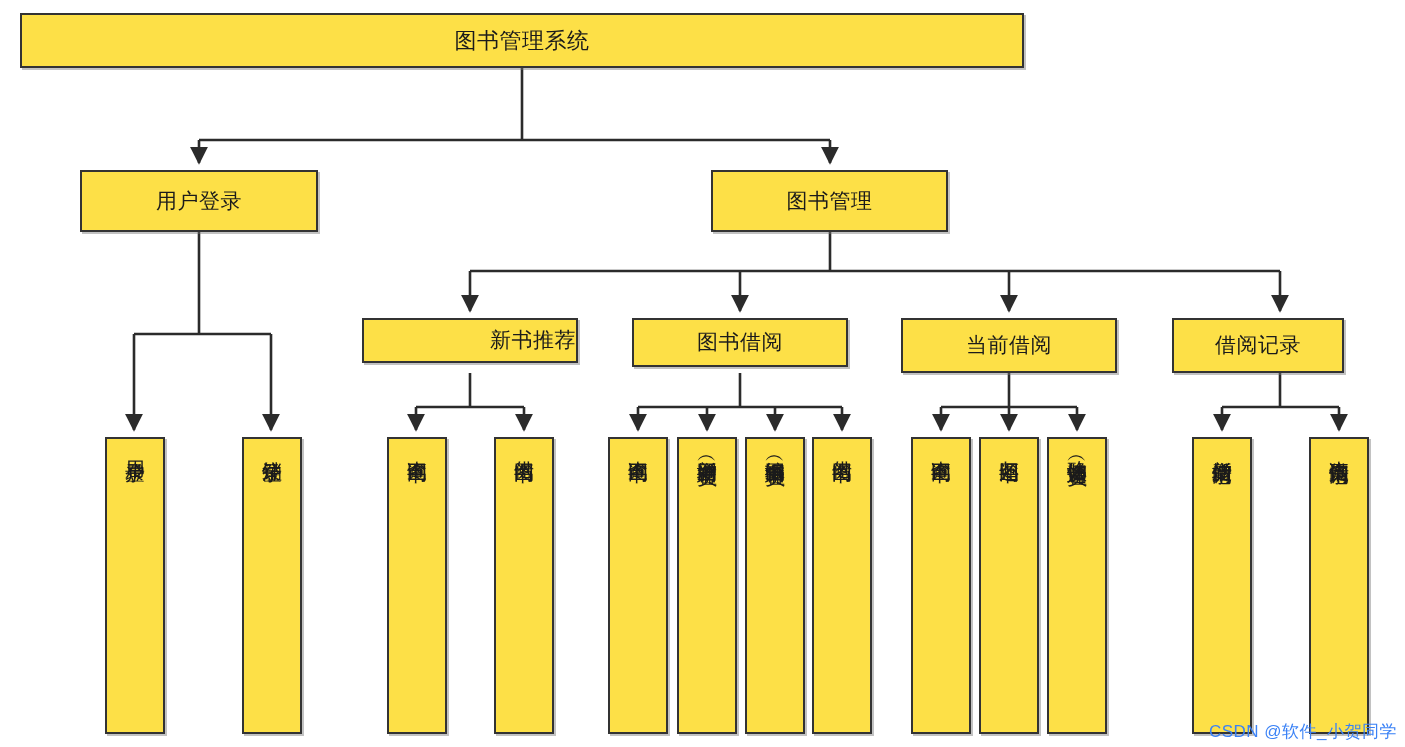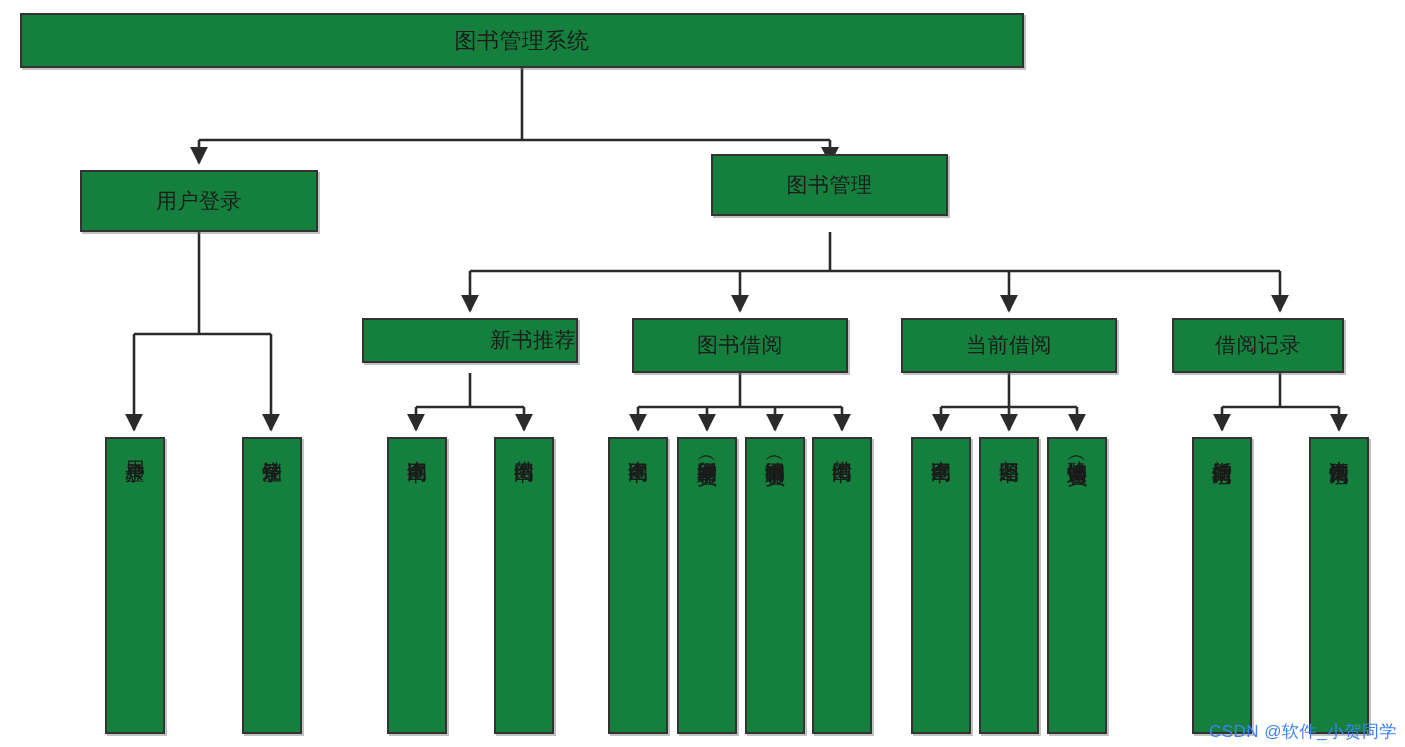--- a/index.html
+++ b/index.html
@@ -23,21 +23,21 @@
   svg.wires {
     position: absolute;
     left: 0;
     top: 0;
     width: 1405px;
     height: 747px;
   }
   .node {
     position: absolute;
     box-sizing: border-box;
-    background: #15803d;
+    background: #fde047;
     border: 2px solid #333333;
     box-shadow: 2px 2px 0 rgba(120,120,120,0.45);
     display: flex;
     align-items: center;
     justify-content: center;
     z-index: 2;
   }
   .node-label {
     color: #1b1b1b;
     font-size: 21px;
@@ -126,28 +126,28 @@
     </g>
   </svg>
 
   <div class="node root" style="left:20px; top:13px; width:1004px; height:55px;">
     <span class="node-label">图书管理系统</span>
   </div>
 
   <div class="node" style="left:80px; top:170px; width:238px; height:62px;">
     <span class="node-label">用户登录</span>
   </div>
-  <div class="node" style="left:711px; top:154px; width:237px; height:62px;">
+  <div class="node" style="left:711px; top:170px; width:237px; height:62px;">
     <span class="node-label">图书管理</span>
   </div>
 
   <div class="node" style="left:362px; top:318px; width:216px; height:45px;justify-content:flex-end;">
     <span class="node-label">新书推荐</span>
   </div>
-  <div class="node" style="left:632px; top:318px; width:216px; height:55px;">
+  <div class="node" style="left:632px; top:318px; width:216px; height:49px;">
     <span class="node-label">图书借阅</span>
   </div>
   <div class="node" style="left:901px; top:318px; width:216px; height:55px;justify-content:center;">
     <span class="node-label">当前借阅</span>
   </div>
   <div class="node" style="left:1172px; top:318px; width:172px; height:55px;">
     <span class="node-label">借阅记录</span>
   </div>
 
   <div class="node leaf" style="left:105px; top:437px; width:60px; height:297px;">

